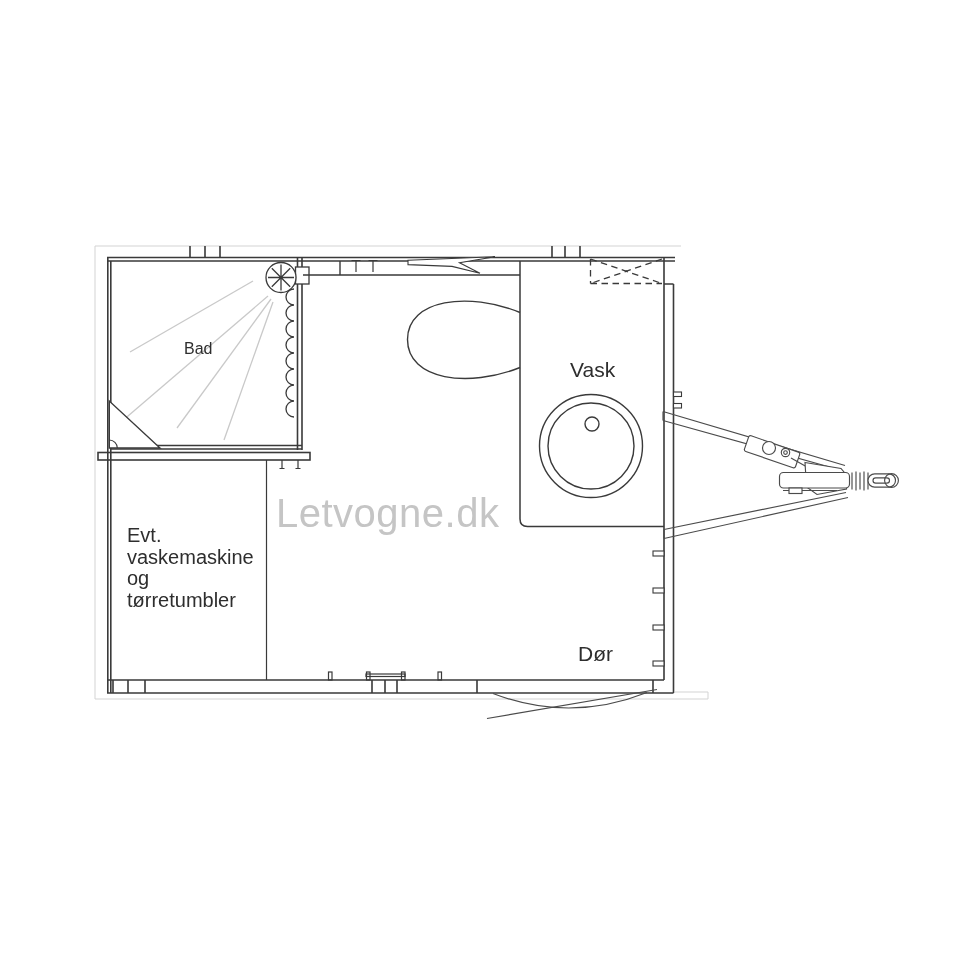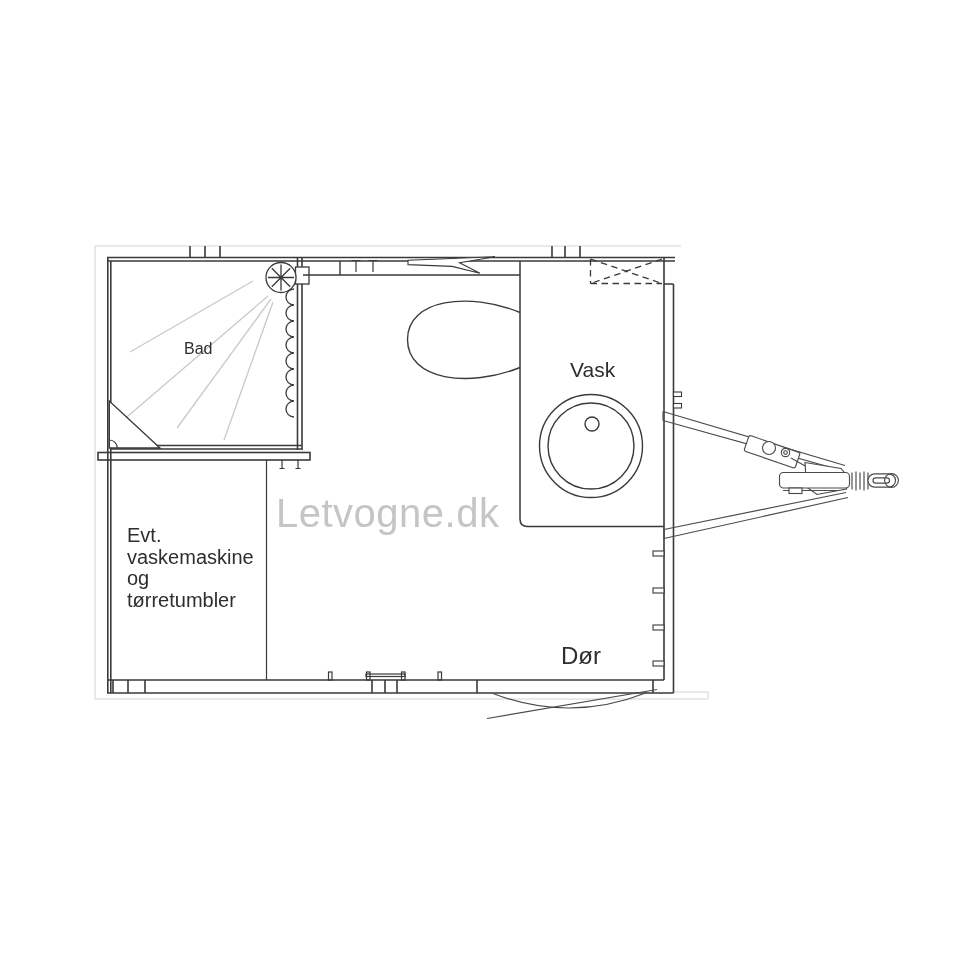--- a/index.html
+++ b/index.html
@@ -4,21 +4,21 @@
 <style>
   html,body{margin:0;padding:0;background:#ffffff;}
   .stage{
     position:relative;width:960px;height:960px;background:#ffffff;overflow:hidden;
     font-family:"Liberation Sans","DejaVu Sans",sans-serif;
   }
   .plan-svg{position:absolute;left:0;top:0;}
   .lbl{position:absolute;color:#2e2e2e;white-space:nowrap;}
   .lbl-bad{left:184px;top:340px;font-size:16px;}
   .lbl-vask{left:570px;top:358px;font-size:21px;}
-  .lbl-dor{left:561px;top:642px;font-size:24px;text-align:right;}
+  .lbl-dor{left:578px;top:642px;font-size:21px;text-align:right;}
   .lbl-washer{left:127px;top:525px;font-size:20px;line-height:21.5px;}
   .watermark{
     position:absolute;left:276px;top:461px;font-size:40px;font-weight:300;
     color:#c5c5c5;letter-spacing:0.5px;margin-top:30px;
   }
 </style>
 </head>
 <body>
 
 <div class="stage">

